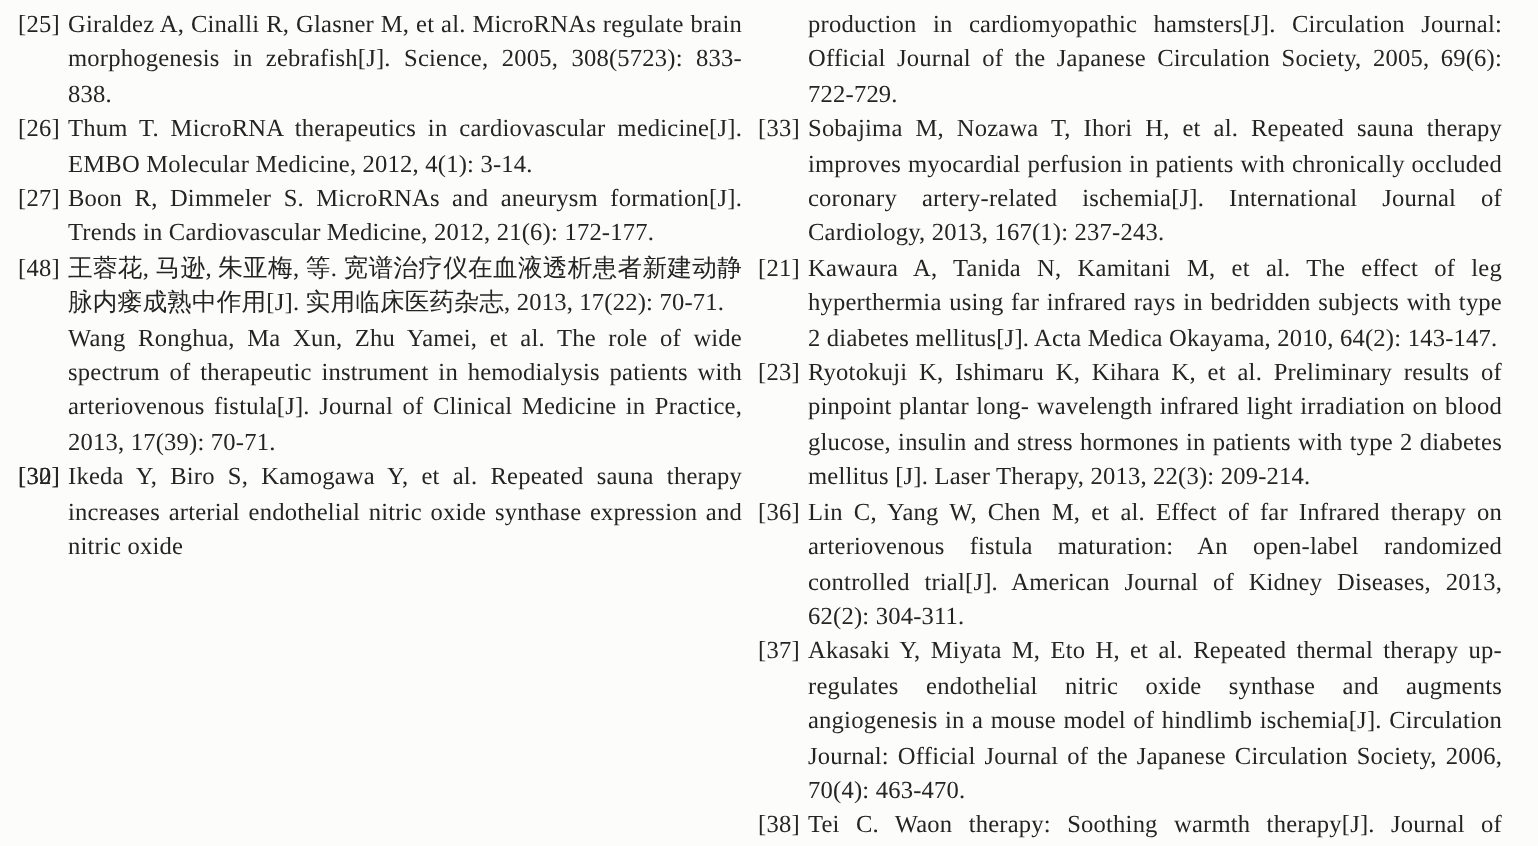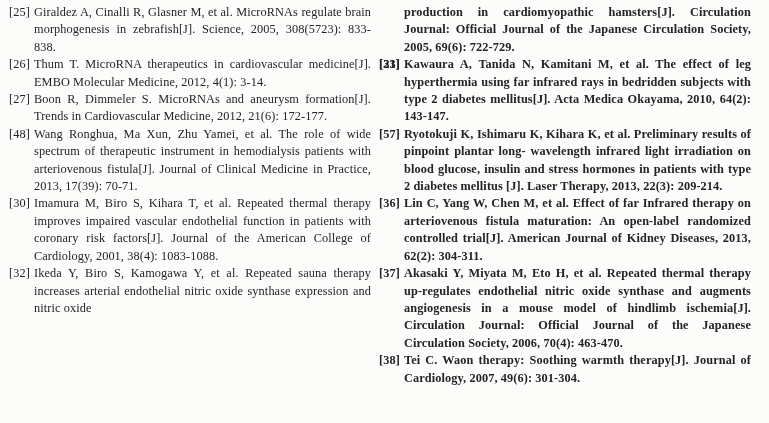--- a/index.html
+++ b/index.html
@@ -19,21 +19,21 @@
     width: 769px;
     height: 423px;
     padding: 4px 8px 0 9px;
     display: flex;
     gap: 8px;
   }
   .col {
     box-sizing: border-box;
   }
   .col-left  { width: 362px; }
-  .col-right { width: 372px; font-weight: bold; }
+  .col-right { width: 372px; }
   .ref {
     position: relative;
     padding-left: 25px;
     text-align: justify;
     font-size: 12.3px;
     line-height: 17.4px;
     letter-spacing: 0.1px;
   }
   .ref-label {
     position: absolute;
@@ -60,58 +60,59 @@
     </div>
 
     <div class="ref">
       <span class="ref-label">[27]</span>
       <span class="ref-text">Boon R, Dimmeler S. MicroRNAs and aneurysm formation[J]. Trends in Cardiovascular Medicine, 2012, 21(6): 172-177.</span>
     </div>
 
 
     <div class="ref">
       <span class="ref-label">[48]</span>
+      <span class="ref-text">王蓉花, 马逊, 朱亚梅, 等. 宽谱治疗仪在血液透析患者新建动静脉内瘘成熟中作用[J]. 实用临床医药杂志, 2013, 17(22): 70-71.</span>
     </div>
 
     <div class="ref">
       <span class="ref-label"></span>
       <span class="ref-text">Wang Ronghua, Ma Xun, Zhu Yamei, et al. The role of wide spectrum of therapeutic instrument in hemodialysis patients with arteriovenous fistula[J]. Journal of Clinical Medicine in Practice, 2013, 17(39): 70-71.</span>
     </div>
 
     <div class="ref">
       <span class="ref-label">[30]</span>
-      <span class="ref-text">Imamura M, Biro S, Kihara T, et al. Repeated thermal therapy improves impaired vascular endothelial function in patients with coronary risk factors[J]. Journal of the American College of Cardiology, 2001, 38(4): 1083-1088.</span>
     </div>
 
 
     <div class="ref">
       <span class="ref-label">[32]</span>
       <span class="ref-text">Ikeda Y, Biro S, Kamogawa Y, et al. Repeated sauna therapy increases arterial endothelial nitric oxide synthase expression and nitric oxide</span>
     </div>
 
   </div>
 
   <div class="col col-right">
 
     <div class="ref">
       <span class="ref-label"></span>
       <span class="ref-text">production in cardiomyopathic hamsters[J]. Circulation Journal: Official Journal of the Japanese Circulation Society, 2005, 69(6): 722-729.</span>
     </div>
 
     <div class="ref">
       <span class="ref-label">[33]</span>
+      <span class="ref-text">Sobajima M, Nozawa T, Ihori H, et al. Repeated sauna therapy improves myocardial perfusion in patients with chronically occluded coronary artery-related ischemia[J]. International Journal of Cardiology, 2013, 167(1): 237-243.</span>
     </div>
 
     <div class="ref">
       <span class="ref-label">[21]</span>
       <span class="ref-text">Kawaura A, Tanida N, Kamitani M, et al. The effect of leg hyperthermia using far infrared rays in bedridden subjects with type 2 diabetes mellitus[J]. Acta Medica Okayama, 2010, 64(2): 143-147.</span>
     </div>
 
     <div class="ref">
-      <span class="ref-label">[57]</span>
+      <span class="ref-label">[23]</span>
       <span class="ref-text">Ryotokuji K, Ishimaru K, Kihara K, et al. Preliminary results of pinpoint plantar long- wavelength infrared light irradiation on blood glucose, insulin and stress hormones in patients with type 2 diabetes mellitus [J]. Laser Therapy, 2013, 22(3): 209-214.</span>
     </div>
 
     <div class="ref">
       <span class="ref-label">[36]</span>
       <span class="ref-text">Lin C, Yang W, Chen M, et al. Effect of far Infrared therapy on arteriovenous fistula maturation: An open-label randomized controlled trial[J]. American Journal of Kidney Diseases, 2013, 62(2): 304-311.</span>
     </div>
 
     <div class="ref">
       <span class="ref-label">[37]</span>

